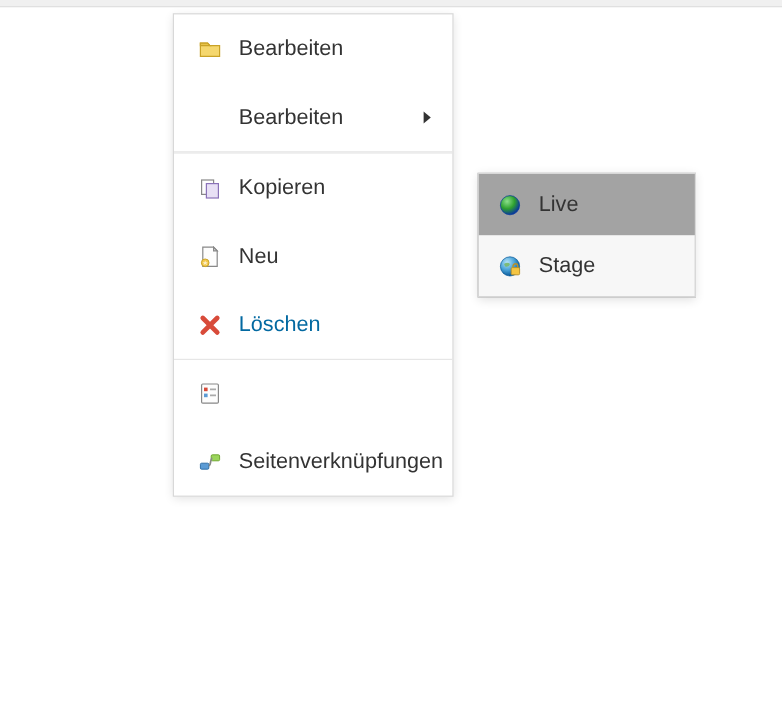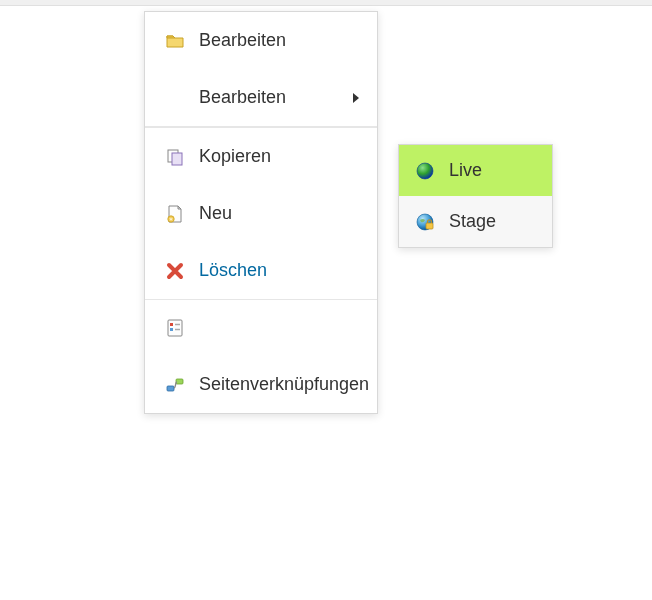--- a/index.html
+++ b/index.html
@@ -62,22 +62,22 @@
   }
   .separator {
     height: 1px;
     background: #e6e6e6;
     margin: 0;
   }
   .submenu {
     position: absolute;
     top: 144px;
     left: 398px;
-    width: 155px;
-    background: #bef264;
+    width: 182px;
+    background: #a3a3a3;
     border: 1px solid #d8d8d8;
     box-shadow: 0 2px 8px rgba(0,0,0,0.12);
   }
   .submenu .menu-item {
     padding: 15px 16px;
   }
 </style>
 </head>
 <body>
 

